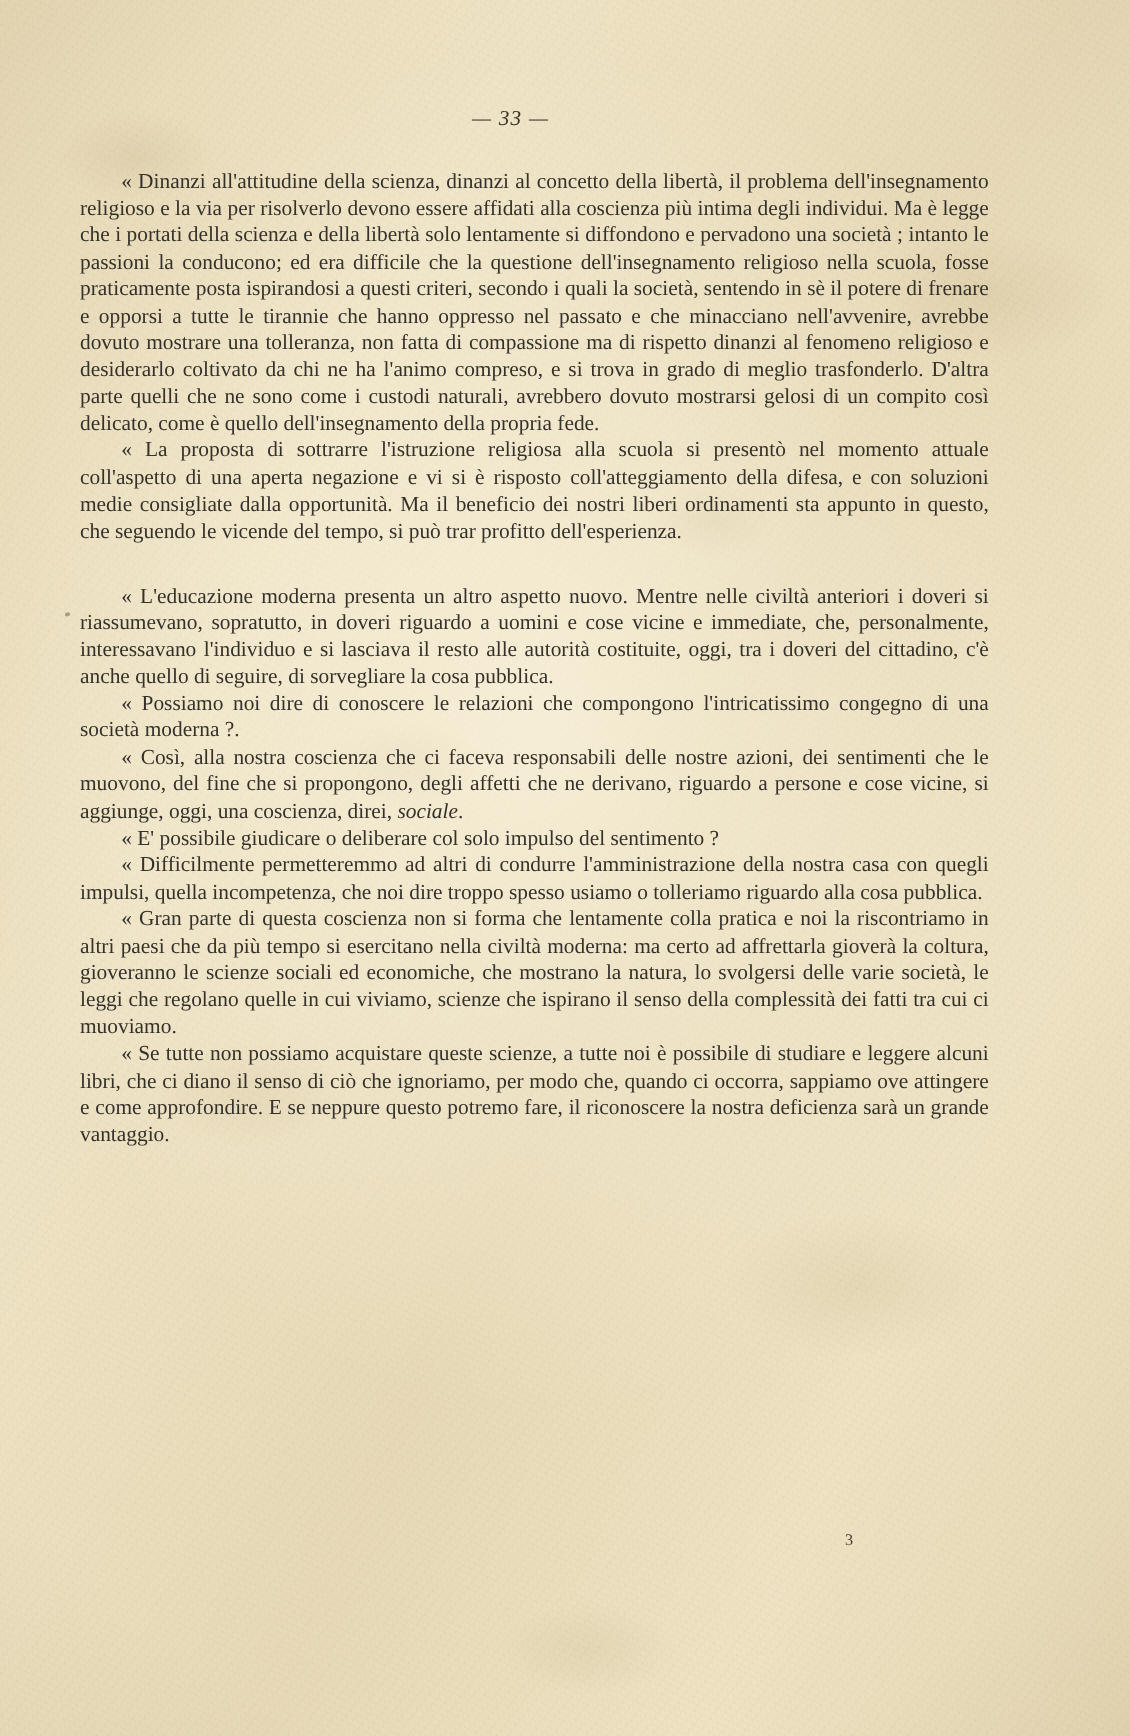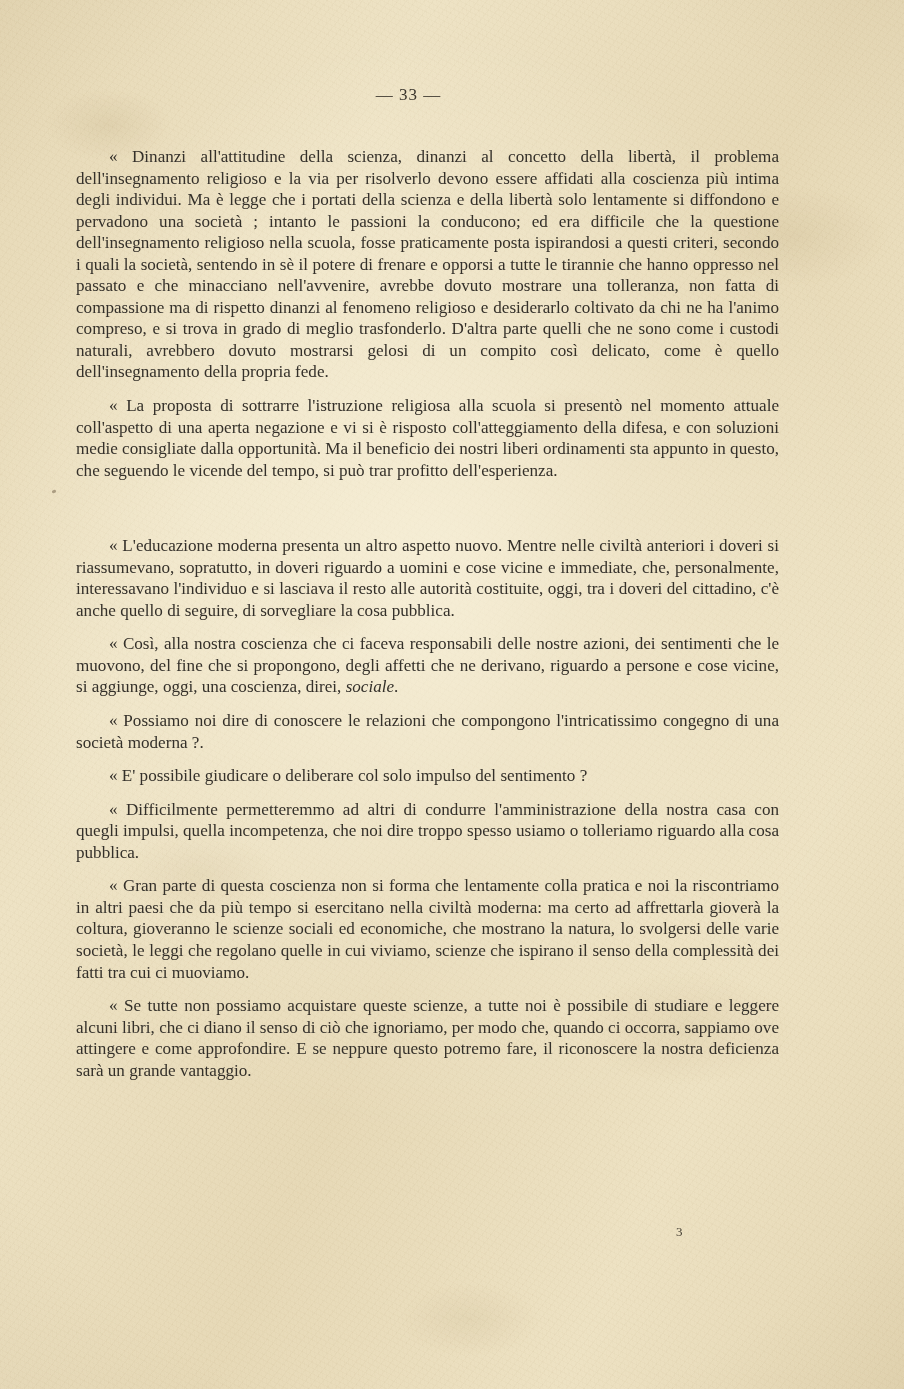--- a/index.html
+++ b/index.html
@@ -51,32 +51,33 @@
   
   .folio {
     position: absolute;
     top: 85px;
     left: 0;
     width: 817px;
     text-align: center;
     font-size: 17px;
     letter-spacing: 1px;
     color: #3a352c;
+    font-style: italic;
   }
 
   
   .body-text {
     position: absolute;
     left: 64px;
     top: 134px;
     width: 727px;
   }
 
   p.para {
-    margin: 12px;
+    margin: 0;
     text-align: justify;
     text-justify: inter-word;
     font-size: 17.1px;
     line-height: 21.55px;
     text-indent: 33px;
     color: #34302a;
     -webkit-font-smoothing: antialiased;
   }
 
   .section-gap {
@@ -125,23 +126,23 @@
 
     <div class="body-text">
 
       <p class="para">« Dinanzi all'attitudine della scienza, dinanzi al concetto della libertà, il problema dell'insegnamento religioso e la via per risolverlo devono essere affidati alla coscienza più intima degli individui. Ma è legge che i portati della scienza e della libertà solo lentamente si diffondono e pervadono una società ; intanto le passioni la conducono; ed era difficile che la questione dell'insegnamento religioso nella scuola, fosse praticamente posta ispirandosi a questi criteri, secondo i quali la società, sentendo in sè il potere di frenare e opporsi a tutte le tirannie che hanno oppresso nel passato e che minacciano nell'avvenire, avrebbe dovuto mostrare una tolleranza, non fatta di compassione ma di rispetto dinanzi al fenomeno religioso e desiderarlo coltivato da chi ne ha l'animo compreso, e si trova in grado di meglio trasfonderlo. D'altra parte quelli che ne sono come i custodi naturali, avrebbero dovuto mostrarsi gelosi di un compito così delicato, come è quello dell'insegnamento della propria fede.</p>
       <p class="para">« La proposta di sottrarre l'istruzione religiosa alla scuola si presentò nel momento attuale coll'aspetto di una aperta negazione e vi si è risposto coll'atteggiamento della difesa, e con soluzioni medie consigliate dalla opportunità. Ma il beneficio dei nostri liberi ordinamenti sta appunto in questo, che seguendo le vicende del tempo, si può trar profitto dell'esperienza.</p>
 
       <div class="section-gap"></div>
 
       <p class="para"><span>« L'educazione moderna presenta un altro aspetto nuovo. Mentre nelle civiltà anteriori i doveri si riassumevano, sopratutto, in doveri riguardo a uomini e cose vicine e immediate, che, personalmente, interessavano l'individuo e si lasciava il resto alle autorità costituite, oggi, tra i doveri del cittadino, c'è anche quello di seguire, di sorvegliare la cosa pubblica.</span></p>
 
+      <p class="para"><span>« Possiamo noi dire di conoscere le relazioni che compongono l'intricatissimo congegno di una società moderna ?.</span></p>
+
       <p class="para"><span>« Così, alla nostra coscienza che ci faceva responsabili delle nostre azioni, dei sentimenti che le muovono, del fine che si propongono, degli affetti che ne derivano, riguardo a persone e cose vicine, si aggiunge, oggi, una coscienza, direi, </span><em class="ital">sociale</em><span>.</span></p>
-
-      <p class="para"><span>« Possiamo noi dire di conoscere le relazioni che compongono l'intricatissimo congegno di una società moderna ?.</span></p>
 
       <p class="para"><span>« E' possibile giudicare o deliberare col solo impulso del sentimento ?</span></p>
 
 
       <p class="para"><span>« Difficilmente permetteremmo ad altri di condurre l'amministrazione della nostra casa con quegli impulsi, quella incompetenza, che noi dire troppo spesso usiamo o tolleriamo riguardo alla cosa pubblica.</span></p>
 
       <p class="para"><span>« Gran parte di questa coscienza non si forma che lentamente colla pratica e noi la riscontriamo in altri paesi che da più tempo si esercitano nella civiltà moderna: ma certo ad affrettarla gioverà la coltura, gioveranno le scienze sociali ed economiche, che mostrano la natura, lo svolgersi delle varie società, le leggi che regolano quelle in cui viviamo, scienze che ispirano il senso della complessità dei fatti tra cui ci muoviamo.</span></p>
 
       <p class="para"><span>« Se tutte non possiamo acquistare queste scienze, a tutte noi è possibile di studiare e leggere alcuni libri, che ci diano il senso di ciò che ignoriamo, per modo che, quando ci occorra, sappiamo ove attingere e come approfondire. E se neppure questo potremo fare, il riconoscere la nostra deficienza sarà un grande vantaggio.</span></p>
 

